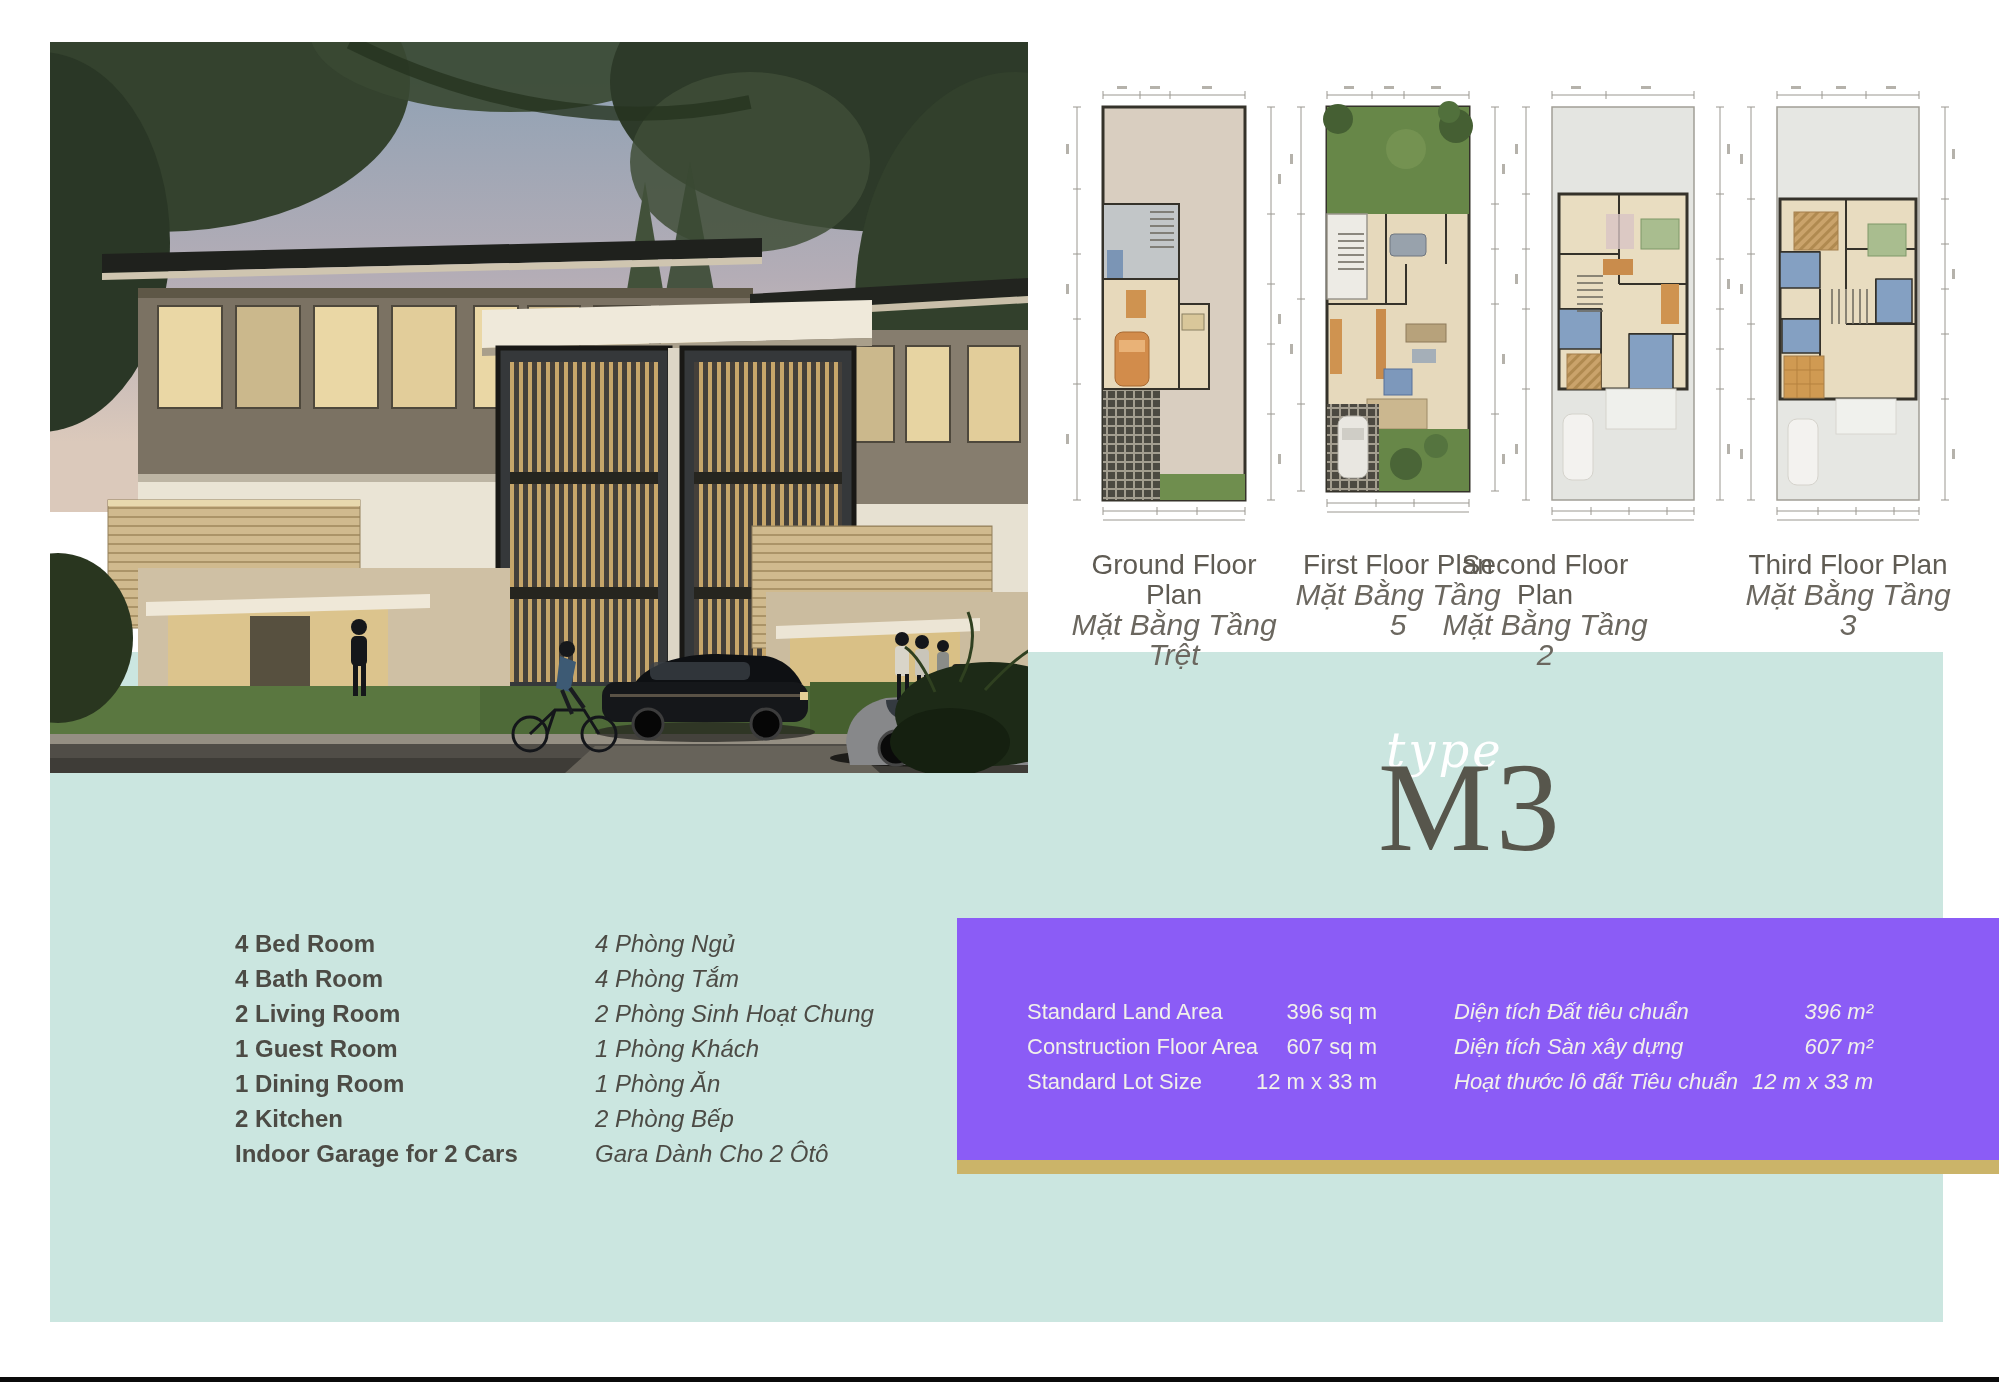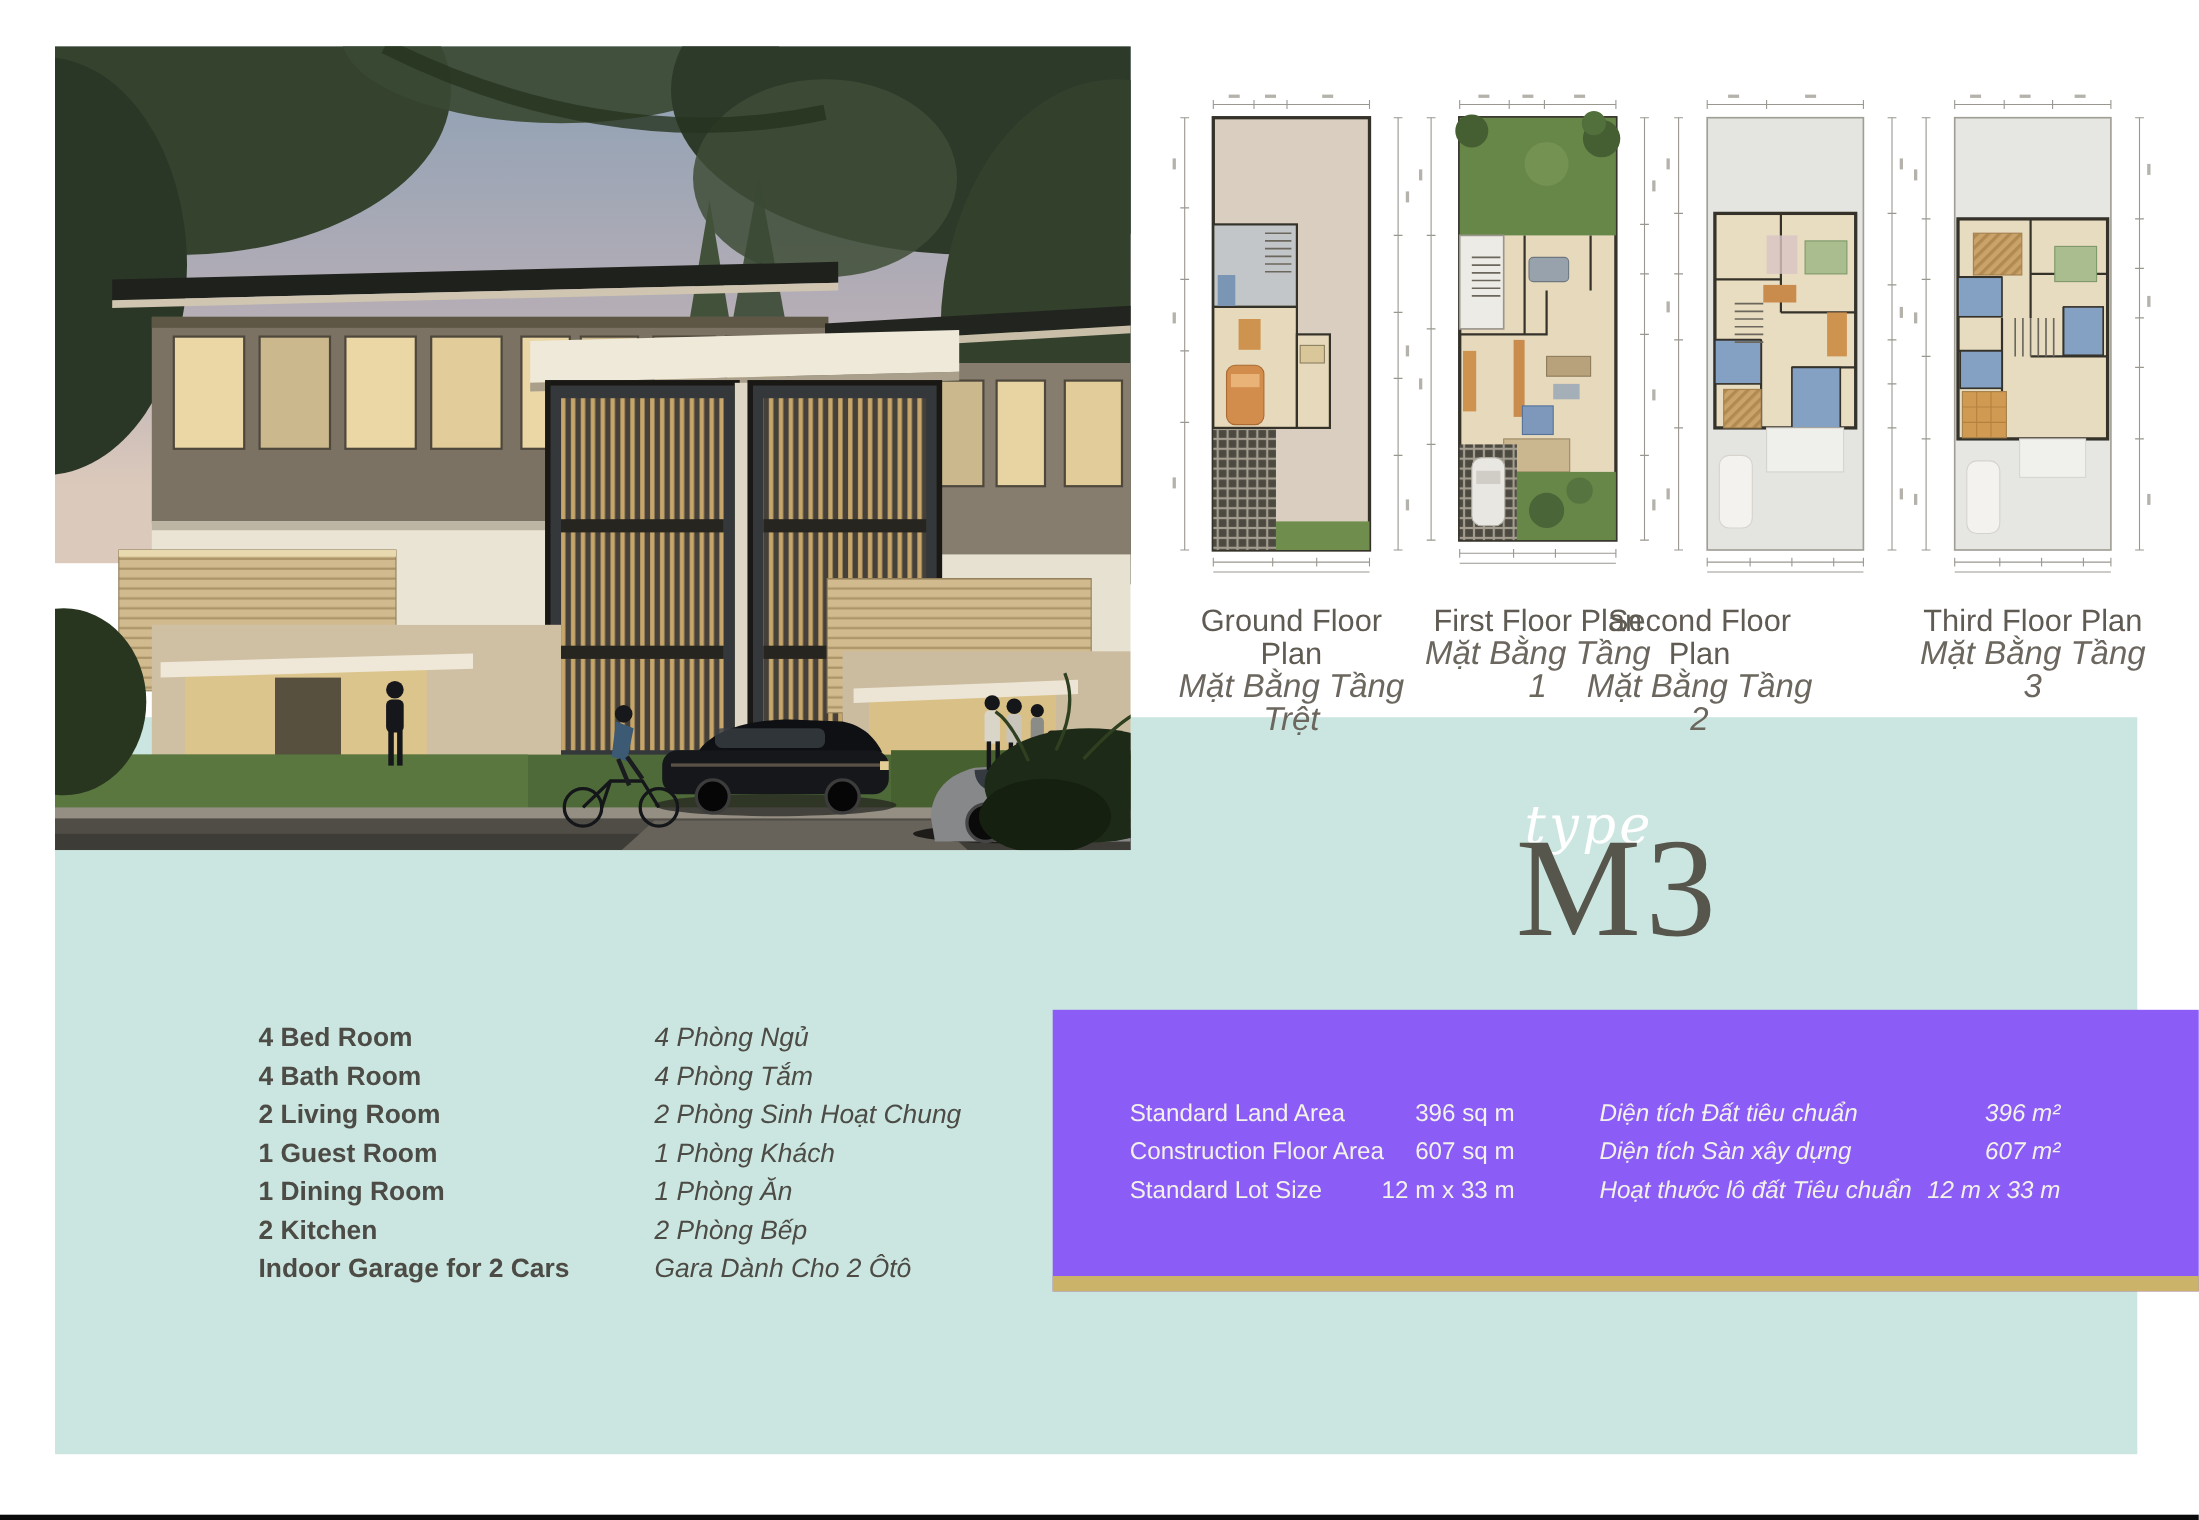--- a/index.html
+++ b/index.html
@@ -379,21 +379,21 @@
       <rect x="52" y="335" width="30" height="66" rx="9" fill="#f3f2ef" stroke="#d5d3cc"></rect>
     </svg>
   </div>
 
   <div class="plan-caption" style="left:1062px">
     <div class="t1">Ground Floor Plan</div>
     <div class="t2">Mặt Bằng Tầng Trệt</div>
   </div>
   <div class="plan-caption" style="left:1286px">
     <div class="t1">First Floor Plan</div>
-    <div class="t2">Mặt Bằng Tầng 1</div>
+    <div class="t2">Mặt Bằng Tầng 5</div>
   </div>
   <div class="plan-caption" style="left:1433px">
     <div class="t1">Second Floor Plan</div>
     <div class="t2">Mặt Bằng Tầng 2</div>
   </div>
   <div class="plan-caption" style="left:1736px">
     <div class="t1">Third Floor Plan</div>
     <div class="t2">Mặt Bằng Tầng 3</div>
   </div>
 

